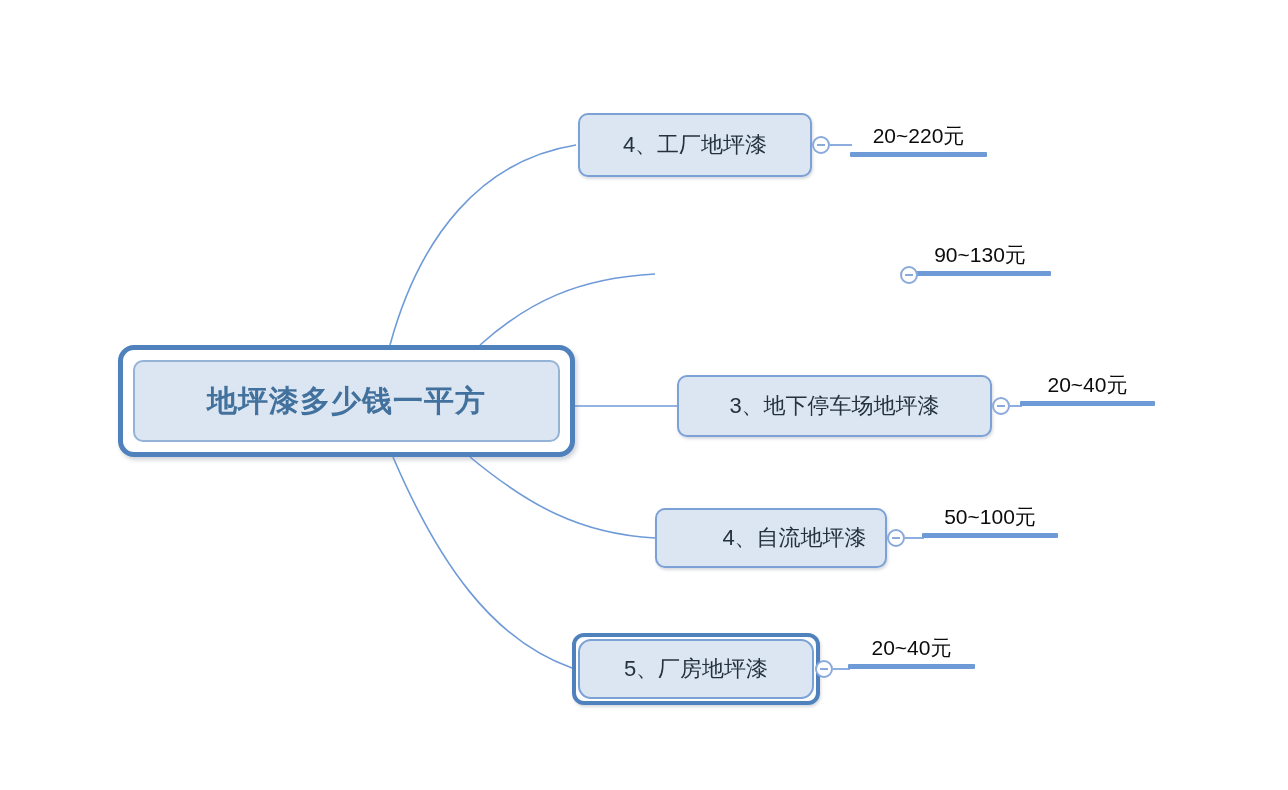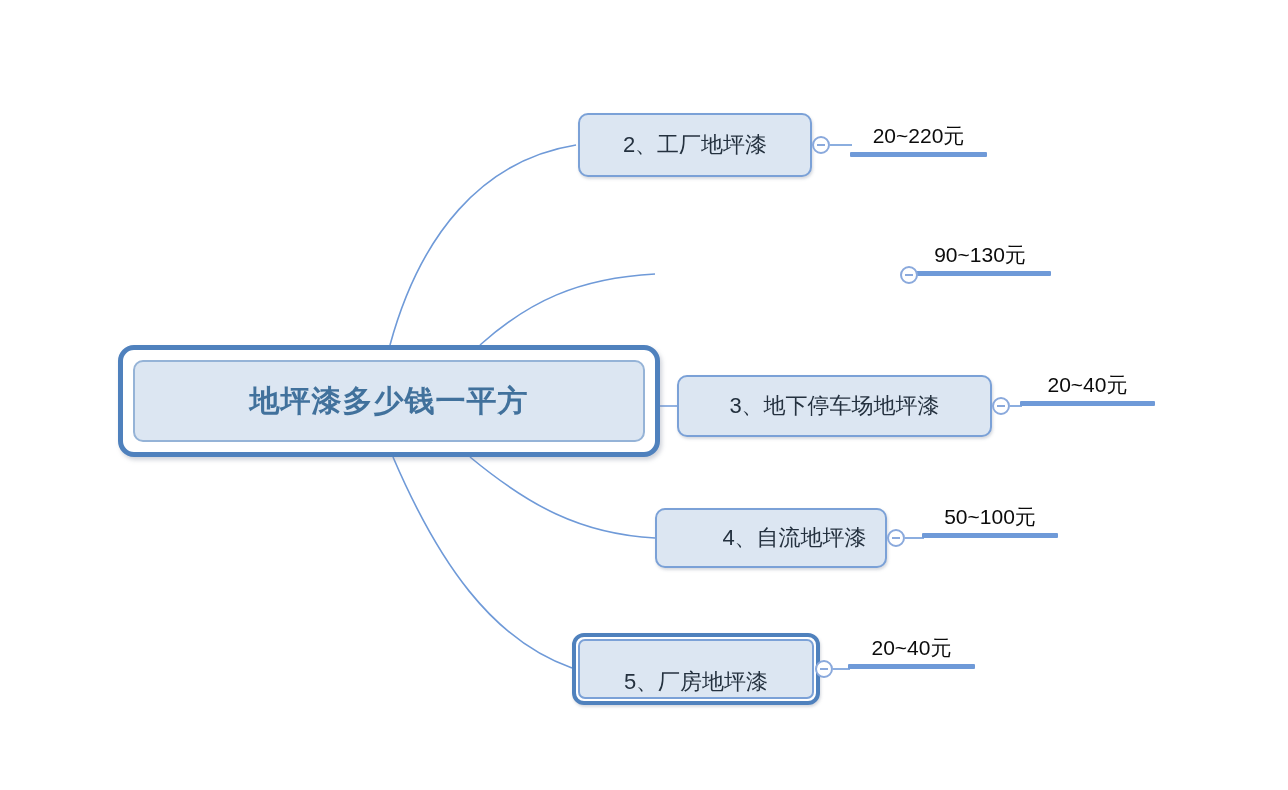--- a/index.html
+++ b/index.html
@@ -9,21 +9,21 @@
     height: 790px;
     background: #ffffff;
     overflow: hidden;
     font-family: "Liberation Sans", "DejaVu Sans", sans-serif;
   }
   #edges { position: absolute; left: 0; top: 0; width: 1288px; height: 790px; }
 
   
   .central-outer {
     position: absolute;
-    left: 118px; top: 345px; width: 542px; height: 112px;
+    left: 118px; top: 345px; width: 457px; height: 112px;
     box-sizing: border-box;
     border: 5px solid #4f81bd;
     border-radius: 16px;
     background: #ffffff;
     padding: 10px;
     box-shadow: 2px 3px 4px rgba(120,130,150,0.35);
     cursor: pointer;
   }
   .central-inner {
     box-sizing: border-box;
@@ -63,23 +63,23 @@
     border-radius: 12px;
     background: #ffffff;
     padding: 2px;
     box-shadow: 1px 2px 3px rgba(120,130,150,0.3);
     cursor: pointer;
   }
   .topic-selected-inner {
     box-sizing: border-box;
     width: 100%; height: 100%;
     border: 2px solid #7ba1d7;
-    border-radius: 7px;
+    border-radius: 13px;
     background: #dce6f2;
-    display: flex; align-items: flex-end; justify-content: center;
+    display: flex; align-items: center; justify-content: center;
   }
   .topic-selected-inner span { font-size: 22px; color: #24313f; }
 
   
   .toggle {
     position: absolute;
     width: 18px; height: 18px;
     box-sizing: border-box;
     border: 2px solid #8aa9dc;
     border-radius: 50%;
@@ -130,21 +130,21 @@
     </g>
   </svg>
 
   <div class="central-outer">
     <div class="central-inner">
       <span>地坪漆多少钱一平方</span>
     </div>
   </div>
 
   <div class="topic b1">
-    <span>2、工厂地坪漆</span>
+    <span>4、工厂地坪漆</span>
   </div>
   <div class="topic b3">
     <span>3、地下停车场地坪漆</span>
   </div>
   <div class="topic b4">
     <span>4、自流地坪漆</span>
   </div>
   <div class="topic-selected-outer">
     <div class="topic-selected-inner">
       <span>5、厂房地坪漆</span>

